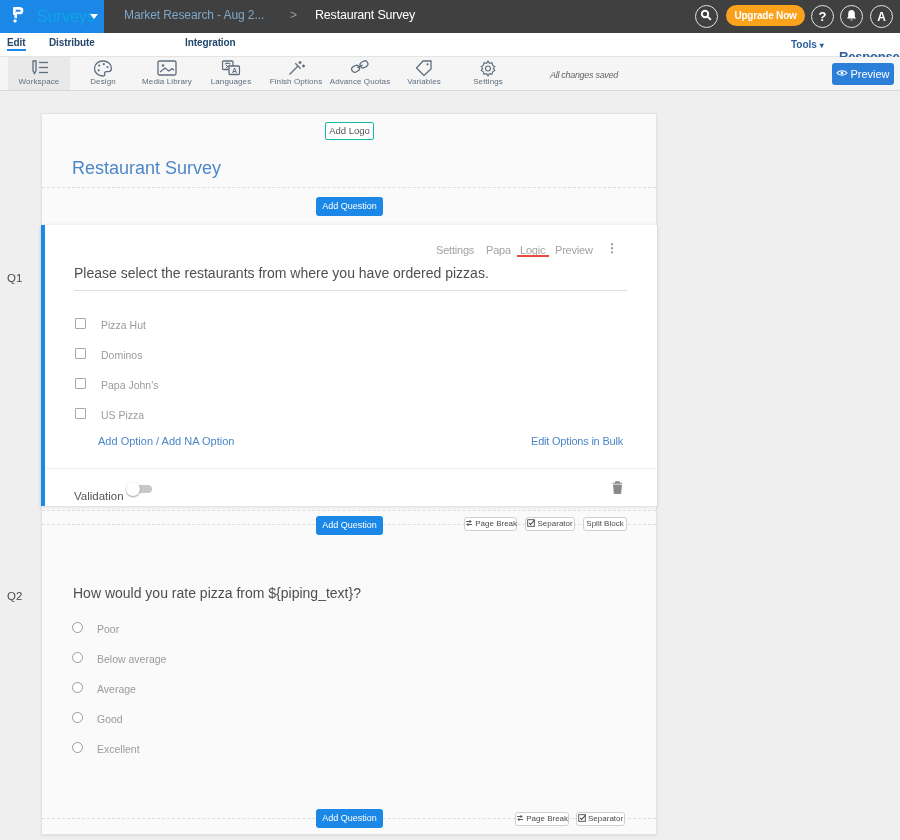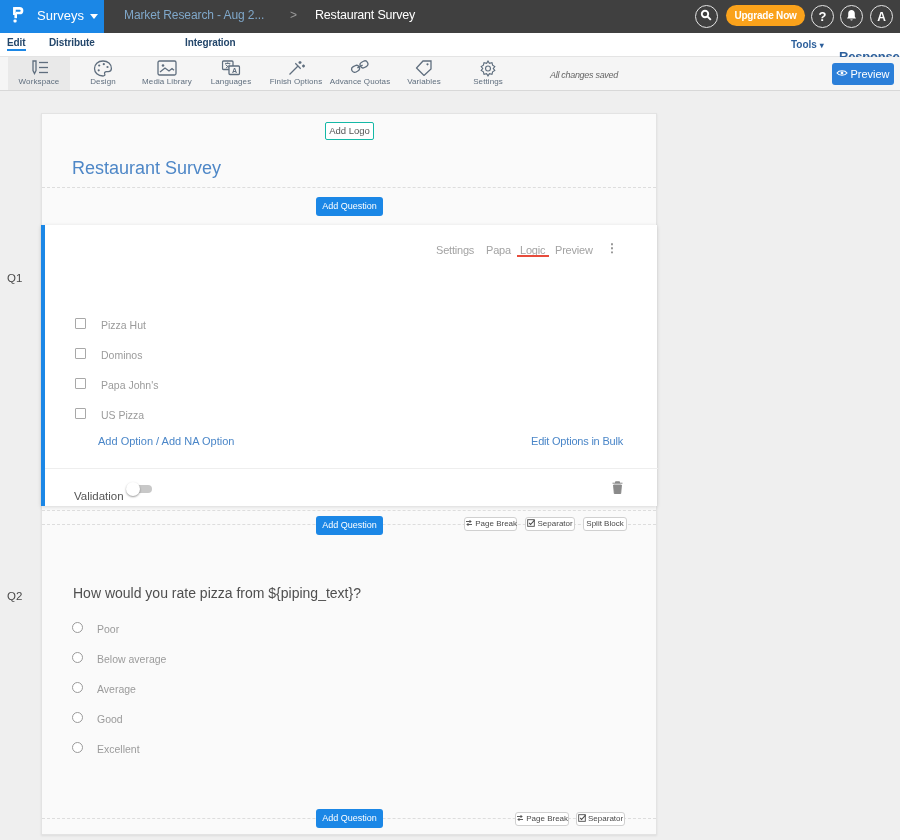--- a/index.html
+++ b/index.html
@@ -2,21 +2,21 @@
 <html><head>
 <meta charset="utf-8">
 <style>
 * { margin:0; padding:0; box-sizing:border-box; }
 html,body { width:900px; height:840px; overflow:hidden; }
 body { font-family:"Liberation Sans", sans-serif; background:#efefef; position:relative; }
 
 
 #topbar { position:absolute; left:0; top:0; width:900px; height:33px; background:#404040; }
 #logoblock { position:absolute; left:0; top:0; width:104px; height:33px; background:#1b87e6; }
-#surveys { position:absolute; left:37px; top:7.5px; color:#ffffff; font-size:13px; }
+#surveys { position:absolute; left:37px; top:7.5px; color:#0ea5e9; font-size:16px; }
 #caret1 { position:absolute; left:89.5px; top:13.5px; width:0; height:0; border-left:4.5px solid transparent; border-right:4.5px solid transparent; border-top:5.5px solid #fff; }
 .crumb1 { position:absolute; left:124px; top:8px; color:#7fa7c9; font-size:12px; letter-spacing:-0.1px; }
 .crumbsep { position:absolute; left:290px; top:8px; color:#9a9a9a; font-size:12px; }
 .crumb2 { position:absolute; left:315px; top:7.5px; color:#fff; font-size:12.5px; letter-spacing:-0.2px; }
 .navcirc { position:absolute; top:4.5px; width:23px; height:23px; border:1.4px solid #e4e4e4; border-radius:50%; color:#fff; text-align:center; }
 #upgrade { position:absolute; left:726px; top:5px; width:79px; height:21px; background:#faa21b; border-radius:11px; color:#fff; font-size:10px; font-weight:bold; text-align:center; line-height:21px; letter-spacing:-0.2px; }
 
 
 #tabsrow { position:absolute; left:0; top:33px; width:900px; height:24px; background:#fff; border-bottom:1px solid #e4e4e4; }
 .tab { position:absolute; top:4px; color:#24476b; font-size:10px; font-weight:bold; letter-spacing:-0.1px; }
@@ -195,20 +195,21 @@
   <div class="hdivider" style="top:73px;"></div>
   <div class="addq" style="top:83px;">Add Question</div>
 
   <div id="q1card">
     <div class="actions" style="left:391px;">Settings</div>
     <div class="actions" style="left:441px;">Papa</div>
     <div class="actions" style="left:475px;">Logic</div>
     <div style="position:absolute; left:472px; top:30px; width:32px; height:2px; background:#e74c3c;"></div>
     <div class="actions" style="left:510px;">Preview</div>
     <div class="actions" style="left:561px; top:16px; font-weight:bold; color:#8a8a8a; font-size:12px; letter-spacing:0;">⋮</div>
+    <div id="q1text">Please select the restaurants from where you have ordered pizzas.</div>
     <div class="cbrow" style="top:93px;">
         <span class="cbox"></span>
         <span class="cblabel">Pizza Hut</span>
       </div>
     <div class="cbrow" style="top:123px;">
         <span class="cbox"></span>
         <span class="cblabel">Dominos</span>
       </div>
     <div class="cbrow" style="top:153px;">
         <span class="cbox"></span>

